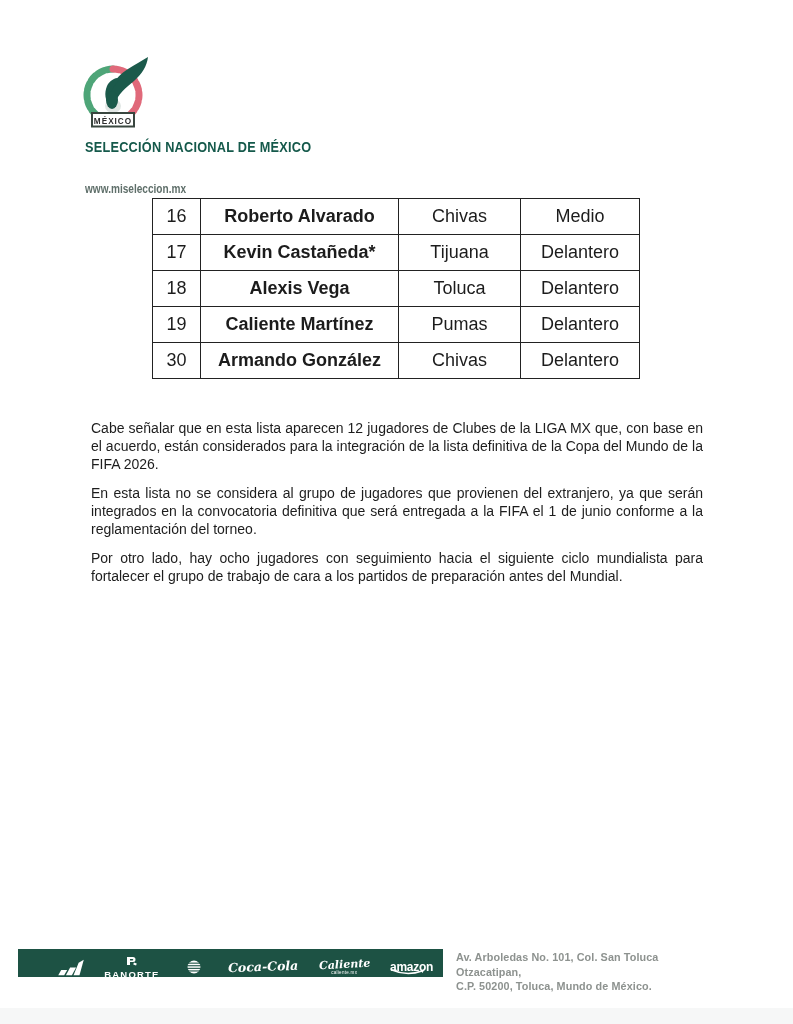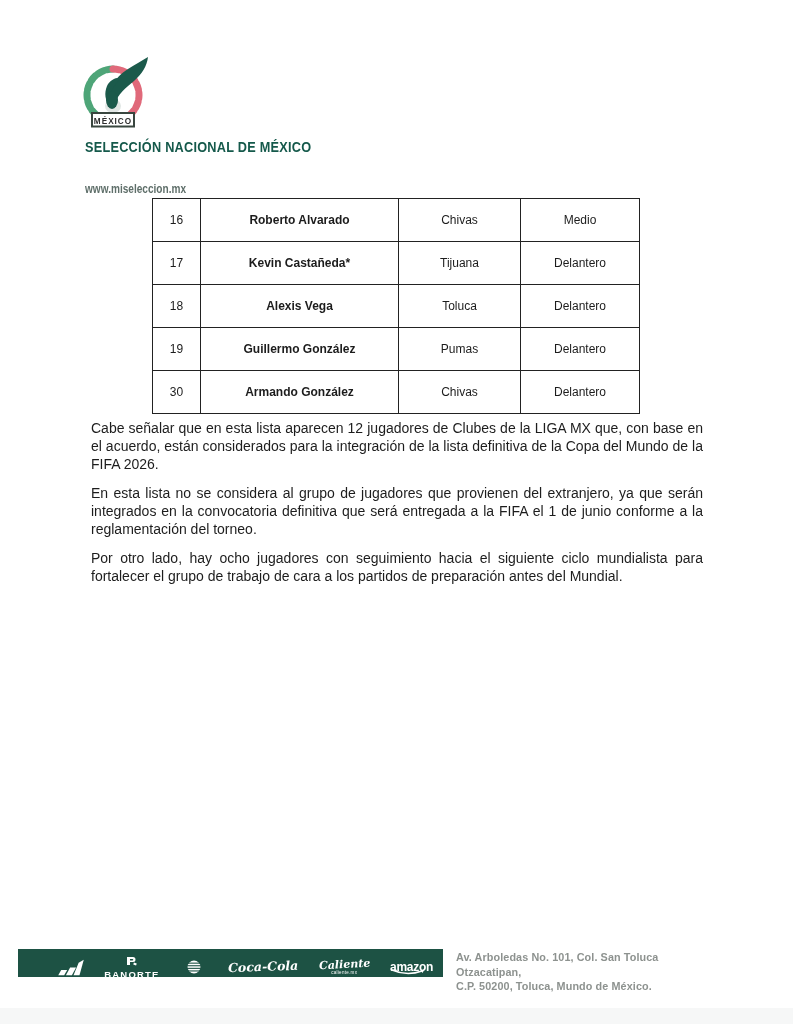--- a/index.html
+++ b/index.html
@@ -22,21 +22,21 @@
     font-size:12px; font-weight:bold; color:#5f6f6a;
   }
 
   
   .roster {
     position:absolute; left:152px; top:198px;
     border-collapse:collapse; table-layout:fixed; width:487px;
   }
   .roster td {
     border:1.5px solid #222; height:36px; text-align:center;
-    vertical-align:middle; font-size:12px; color:#1c1c1c; padding:14px 4px;
+    vertical-align:middle; font-size:18px; color:#1c1c1c; padding:4px 4px;
   }
   .roster td.col-num  { width:48px; }
   .roster td.col-name { width:198px; font-weight:bold; }
   .roster td.col-club { width:122px; }
   .roster td.col-pos  { width:119px; }
 
   
   .body-text {
     position:absolute; left:91px; top:419px; width:612px;
     font-size:14px; line-height:18px; text-align:justify; color:#1d1d1d;
@@ -109,21 +109,21 @@
       <td class="col-pos">Delantero</td>
     </tr>
     <tr>
       <td class="col-num">18</td>
       <td class="col-name">Alexis Vega</td>
       <td class="col-club">Toluca</td>
       <td class="col-pos">Delantero</td>
     </tr>
     <tr>
       <td class="col-num">19</td>
-      <td class="col-name">Guillermo González</td>
+      <td class="col-name">Caliente Martínez</td>
       <td class="col-club">Pumas</td>
       <td class="col-pos">Delantero</td>
     </tr>
     <tr>
       <td class="col-num">30</td>
       <td class="col-name">Armando González</td>
       <td class="col-club">Chivas</td>
       <td class="col-pos">Delantero</td>
     </tr>
   </tbody>

